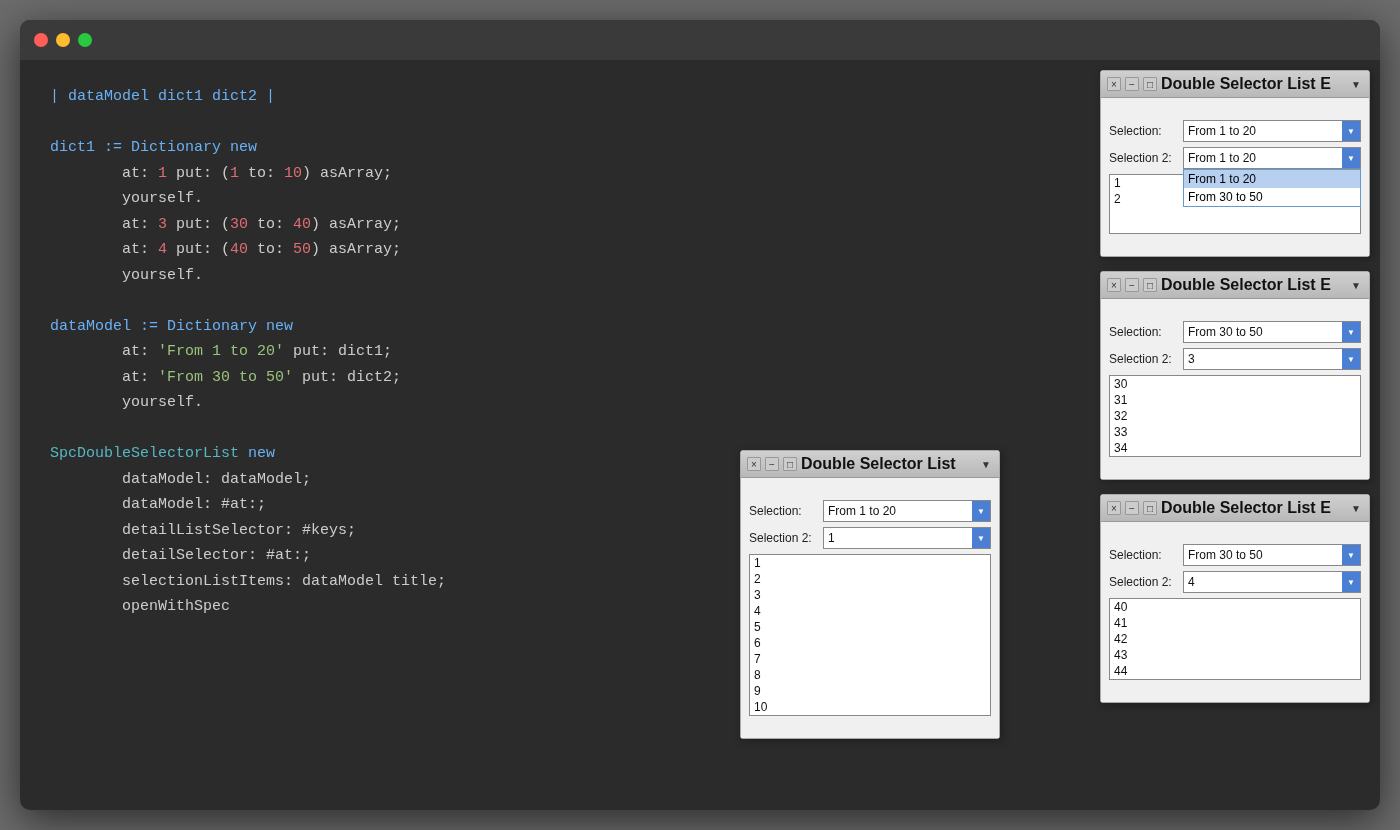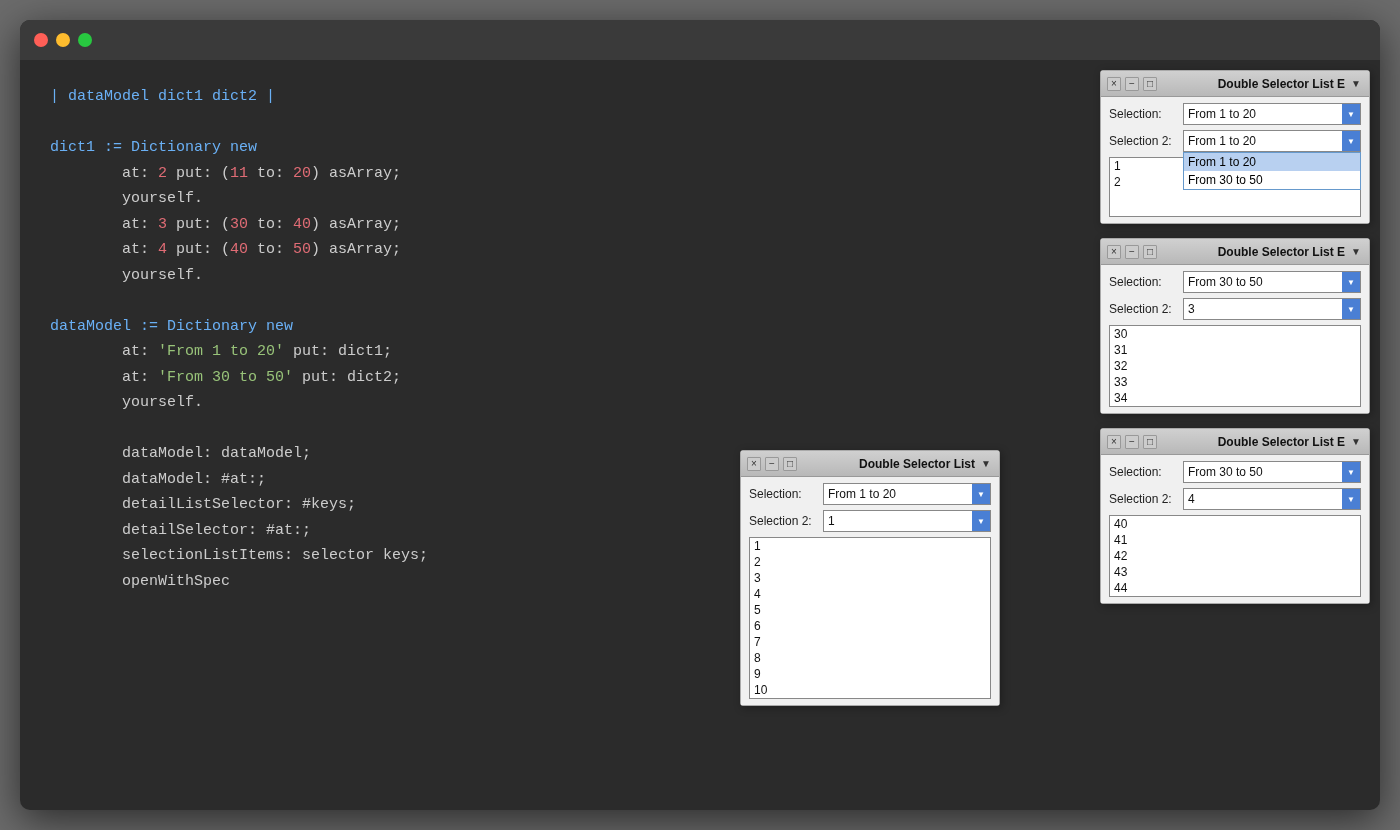--- a/index.html
+++ b/index.html
@@ -104,39 +104,39 @@
       color: #333;
       cursor: pointer;
       background: #ccc;
       border: 1px solid #999;
       border-radius: 1px;
       flex-shrink: 0;
     }
 
     .panel-title-text {
       flex: 1;
-      font-size: 12px;
+      font-size: 16px;
       font-weight: bold;
       color: #111;
-      text-align: right;
+      text-align: left;
     }
 
     .panel-dropdown-btn {
       width: 14px;
       height: 14px;
       display: flex;
       align-items: center;
       justify-content: center;
       font-size: 10px;
       color: #333;
       cursor: pointer;
     }
 
     .panel-body {
-      padding: 6px 8px;
+      padding: 22px 8px;
       background: #f0f0f0;
     }
 
     .panel-row {
       display: flex;
       align-items: center;
       margin-bottom: 5px;
       gap: 4px;
     }
 
@@ -251,36 +251,37 @@
     <div class="traffic-light tl-minimize"></div>
     <div class="traffic-light tl-maximize"></div>
   </div>
 
   <div class="content-area">
 
     <div class="code-panel" id="code-panel">
         <div class="code-line"><span class="c-blue">| dataModel dict1 dict2 |</span></div>
         <div class="code-line">&nbsp;</div>
         <div class="code-line"><span class="c-blue">dict1 := Dictionary new</span></div>
-        <div class="code-line"><span class="c-default">	at: </span><span class="c-red">2</span><span class="c-default"> put: (</span><span class="c-red">11</span><span class="c-default"> to: </span><span class="c-red">20</span><span class="c-default">) asArray;</span></div>
+        <div class="code-line"><span class="c-default">	at: </span><span class="c-red">1</span><span class="c-default"> put: (</span><span class="c-red">1</span><span class="c-default"> to: </span><span class="c-red">10</span><span class="c-default">) asArray;</span></div>
         <div class="code-line"><span class="c-default">	yourself.</span></div>
         <div class="code-line"><span class="c-default">	at: </span><span class="c-red">3</span><span class="c-default"> put: (</span><span class="c-red">30</span><span class="c-default"> to: </span><span class="c-red">40</span><span class="c-default">) asArray;</span></div>
         <div class="code-line"><span class="c-default">	at: </span><span class="c-red">4</span><span class="c-default"> put: (</span><span class="c-red">40</span><span class="c-default"> to: </span><span class="c-red">50</span><span class="c-default">) asArray;</span></div>
         <div class="code-line"><span class="c-default">	yourself.</span></div>
         <div class="code-line">&nbsp;</div>
         <div class="code-line"><span class="c-blue">dataModel := Dictionary new</span></div>
         <div class="code-line"><span class="c-default">	at: </span><span class="c-green">'From 1 to 20'</span><span class="c-default"> put: dict1;</span></div>
         <div class="code-line"><span class="c-default">	at: </span><span class="c-green">'From 30 to 50'</span><span class="c-default"> put: dict2;</span></div>
         <div class="code-line"><span class="c-default">	yourself.</span></div>
         <div class="code-line">&nbsp;</div>
+        <div class="code-line"><span class="c-cyan">SpcDoubleSelectorList </span><span class="c-blue">new</span></div>
         <div class="code-line"><span class="c-default">	dataModel: dataModel;</span></div>
         <div class="code-line"><span class="c-default">	dataModel: #at:;</span></div>
         <div class="code-line"><span class="c-default">	detailListSelector: #keys;</span></div>
         <div class="code-line"><span class="c-default">	detailSelector: #at:;</span></div>
-        <div class="code-line"><span class="c-default">	selectionListItems: selector keys;</span></div>
+        <div class="code-line"><span class="c-default">	selectionListItems: dataModel title;</span></div>
         <div class="code-line"><span class="c-default">	openWithSpec</span></div>
       </div>
 
     <div class="right-panels">
 
       <div class="small-panel">
         <div class="panel-title-bar">
           <div class="btn-icon">×</div>
           <div class="btn-icon">−</div>
           <div class="btn-icon">□</div>

